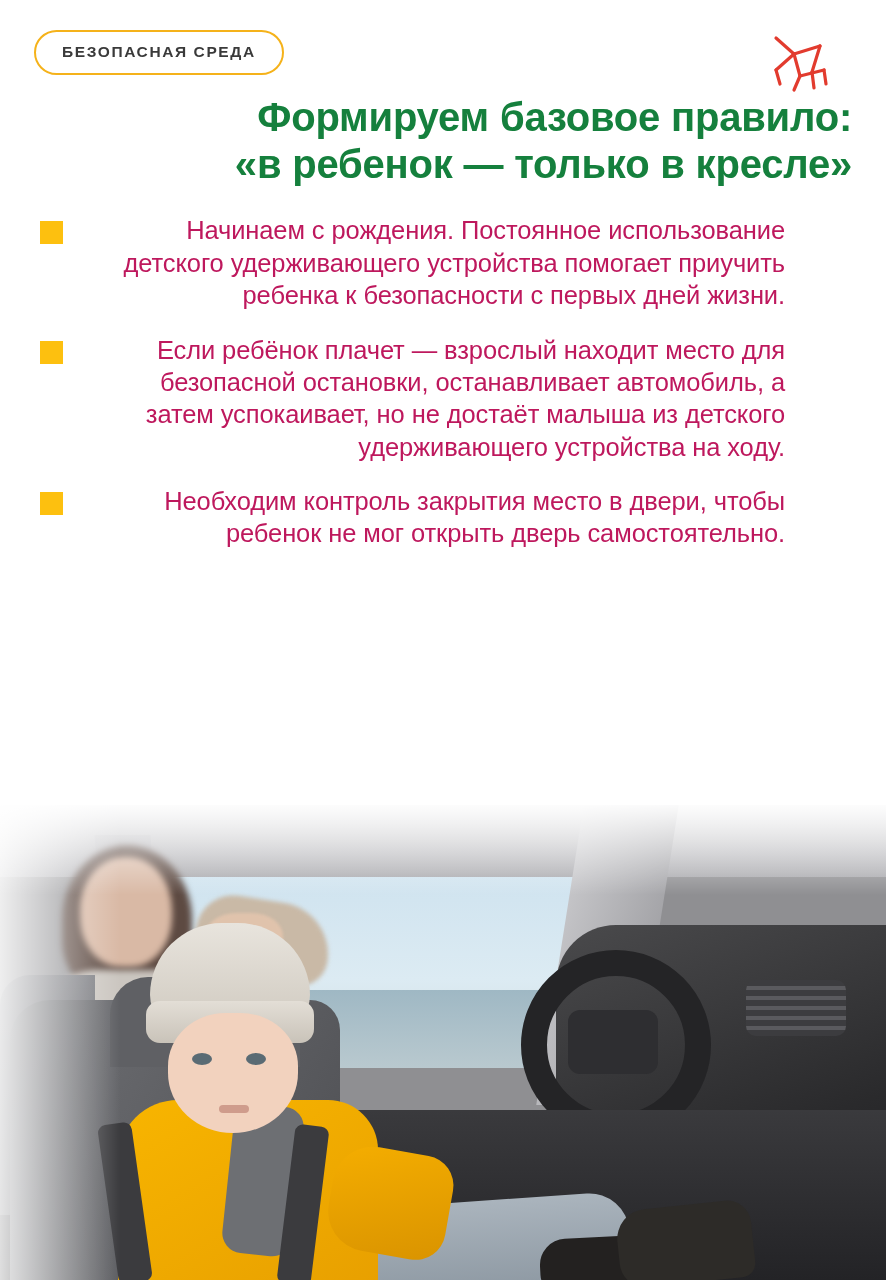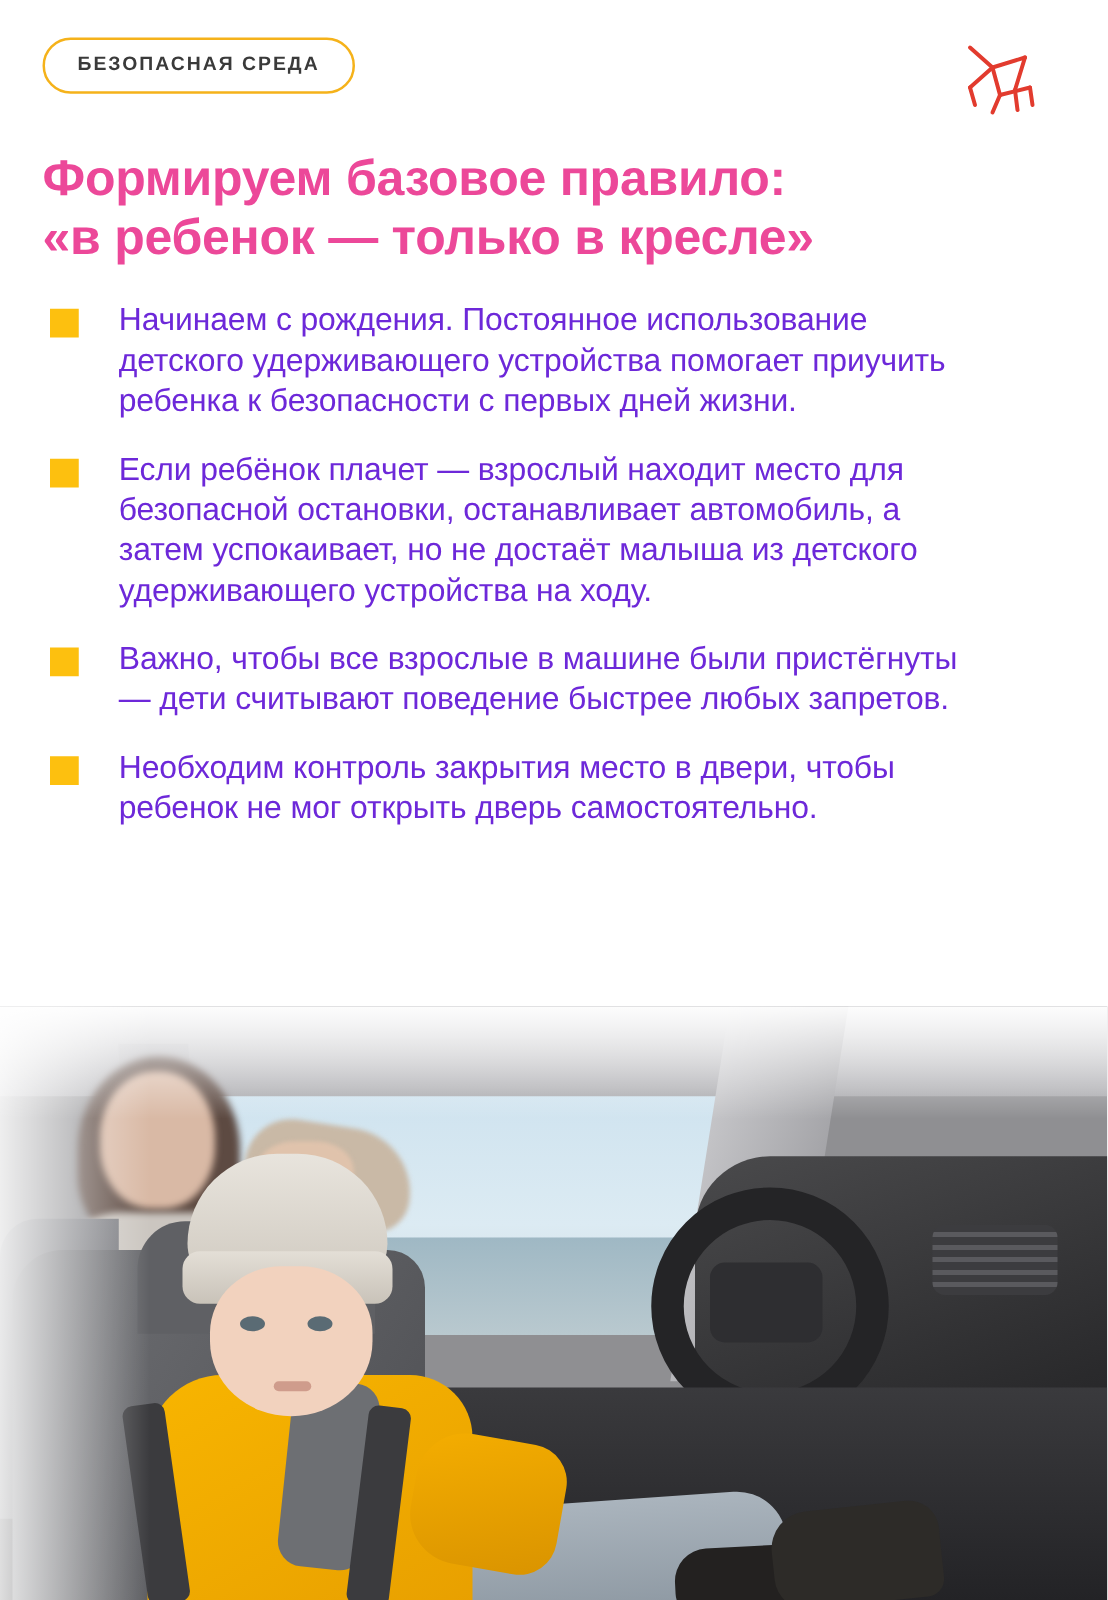--- a/index.html
+++ b/index.html
@@ -14,20 +14,21 @@
     position: relative;
     overflow: hidden;
   }
 
   .poster {
     position: relative;
     width: 886px;
     height: 1280px;
     background: #ffffff;
     overflow: hidden;
+    text-align: right;
   }
 
   
   .content {
     position: relative;
     z-index: 3;
     padding: 30px 34px 0 34px;
   }
 
   .top-row {
@@ -50,22 +51,21 @@
   }
 
   .logo {
     margin-top: 2px;
     margin-right: 18px;
     width: 70px;
     height: 62px;
   }
 
   .title {
-    margin-top: 26px;
-    color: #ec4899;
+    color: #15803d;
     font-size: 40px;
     font-weight: bold;
     line-height: 1.18;
     letter-spacing: -0.2px;
   }
   .title .line { display: block; }
 
   .bullets {
     margin-top: 26px;
   }
@@ -81,21 +81,21 @@
     flex: 0 0 auto;
     width: 23px;
     height: 23px;
     background: #fdc00f;
     margin-top: 7px;
     margin-left: 6px;
     margin-right: 32px;
   }
 
   .bullet-text {
-    color: #6d28d9;
+    color: #be185d;
     font-size: 25.5px;
     line-height: 1.27;
     letter-spacing: -0.1px;
     max-width: 690px;
   }
 
   
   .photo {
     position: absolute;
     left: 0;
@@ -468,24 +468,20 @@
       <div class="bullet">
         <span class="marker"></span>
         <span class="bullet-text">Начинаем с рождения. Постоянное использование детского удерживающего устройства помогает приучить ребенка к безопасности с первых дней жизни.</span>
       </div>
 
       <div class="bullet">
         <span class="marker"></span>
         <span class="bullet-text">Если ребёнок плачет — взрослый находит место для безопасной остановки, останавливает автомобиль, а затем успокаивает, но не достаёт малыша из детского удерживающего устройства на ходу.</span>
       </div>
 
-      <div class="bullet">
-        <span class="marker"></span>
-        <span class="bullet-text">Важно, чтобы все взрослые в машине были пристёгнуты — дети считывают поведение быстрее любых запретов.</span>
-      </div>
 
       <div class="bullet">
         <span class="marker"></span>
         <span class="bullet-text">Необходим контроль закрытия место в двери, чтобы ребенок не мог открыть дверь самостоятельно.</span>
       </div>
 
     </div>
   </div>
 
   <div class="photo">

